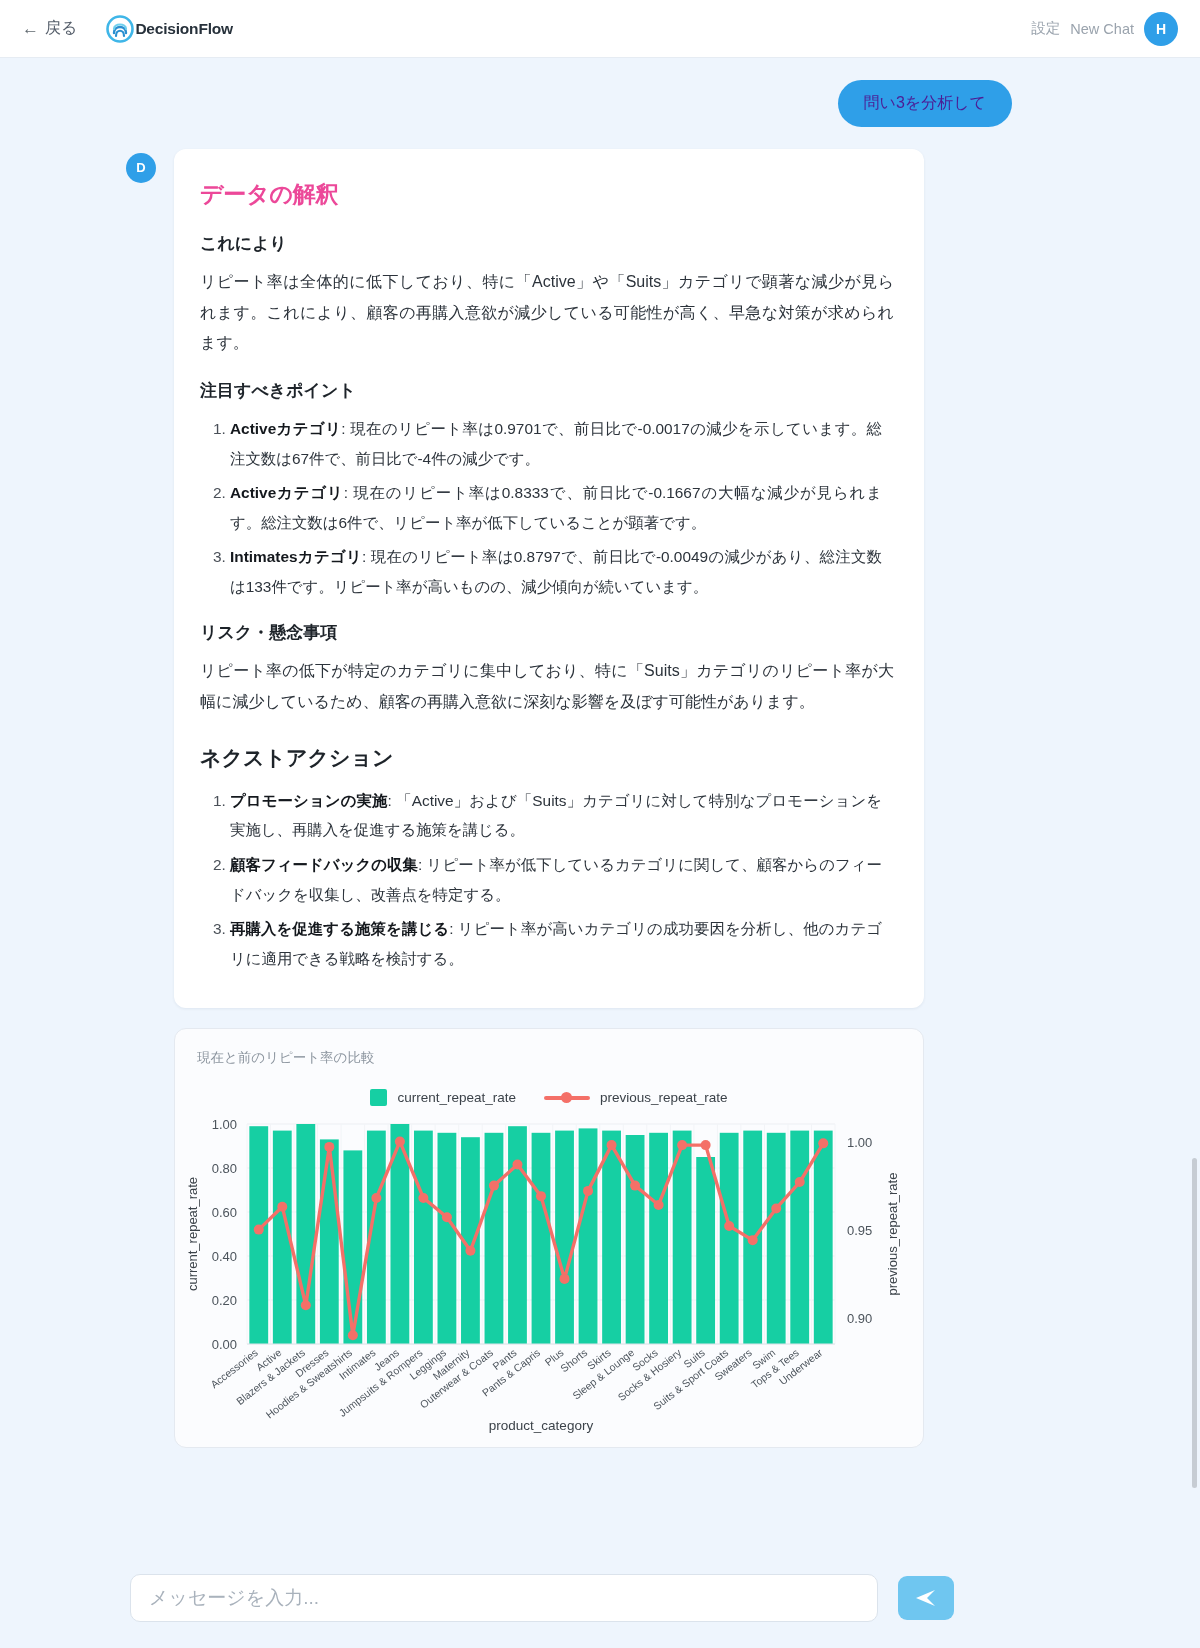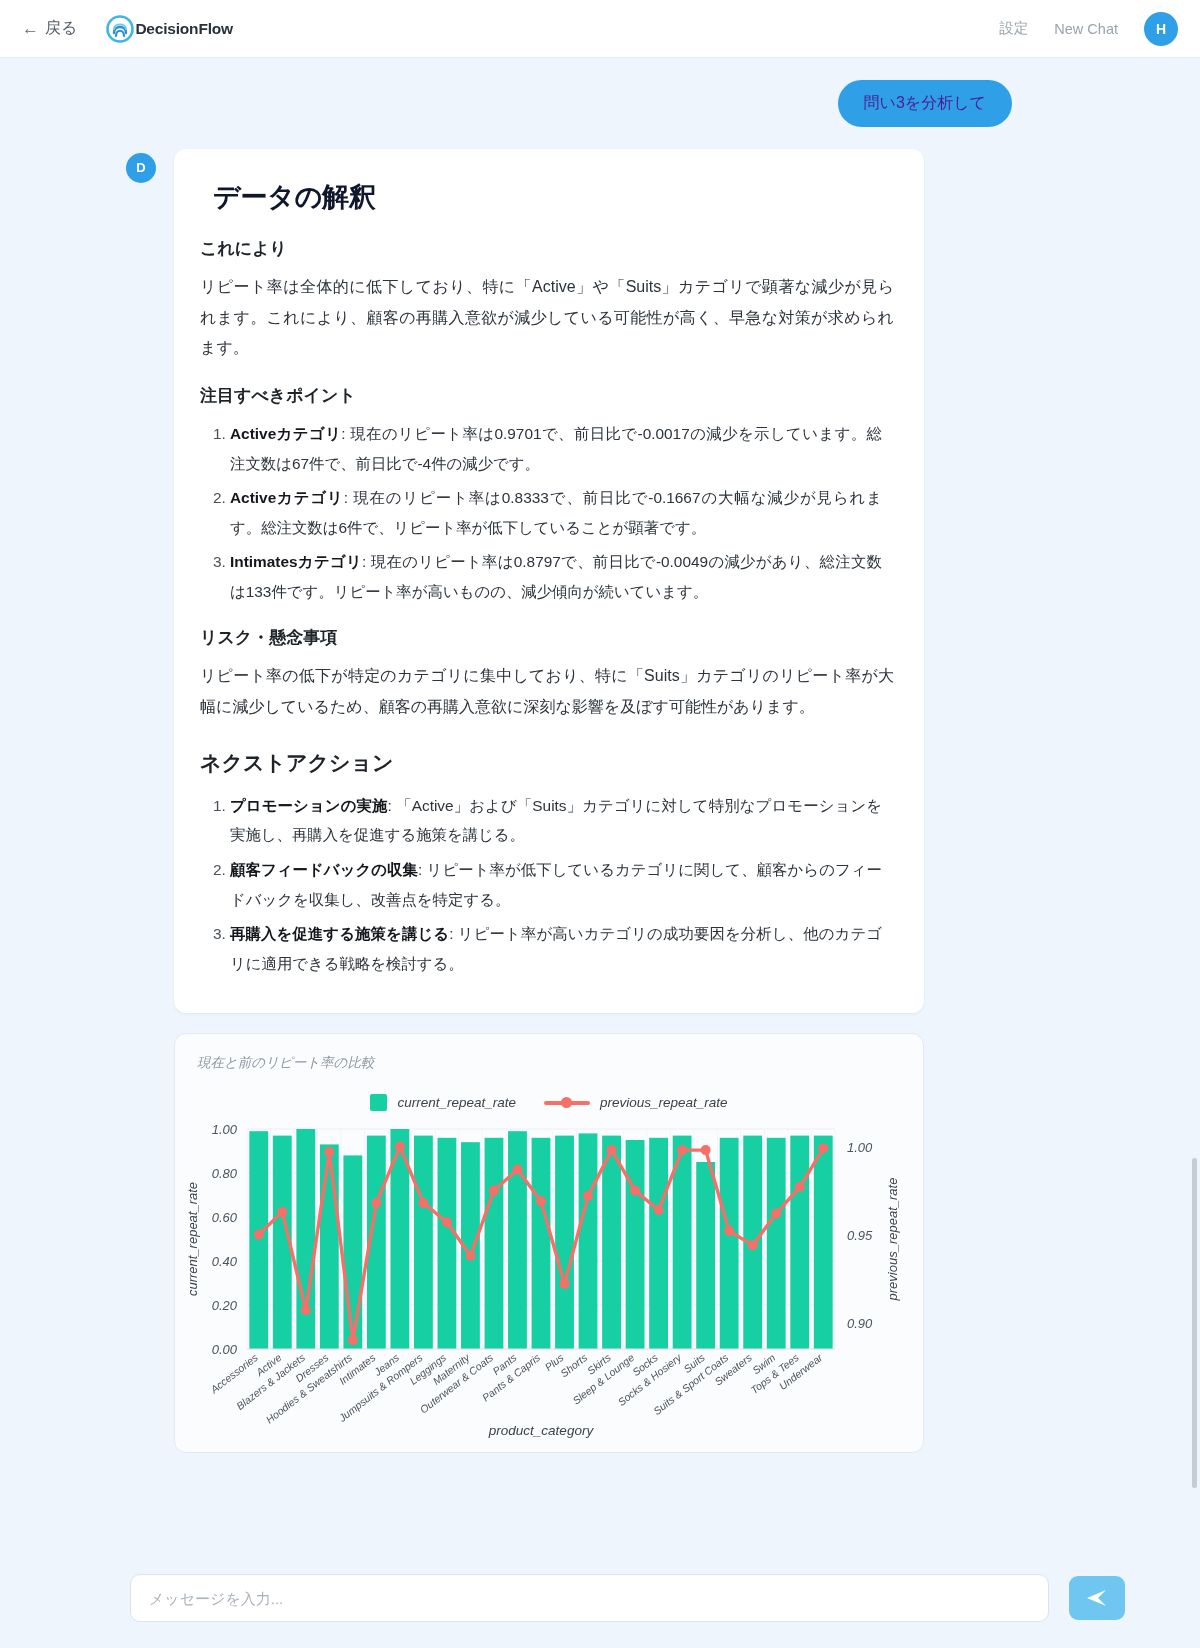--- a/index.html
+++ b/index.html
@@ -21,21 +21,21 @@
     z-index: 20;
   }
   .back-btn {
     display: flex; align-items: center; gap: 6px;
     margin-left: 22px; color: #565f6b; font-size: 16px; cursor: pointer;
   }
   .back-arrow { font-size: 17px; color: #60696f; }
   .brand { display: flex; align-items: center; margin-left: 28px; }
   .brand-logo { width: 30px; height: 30px; }
   .brand-name { font-size: 15.5px; font-weight: 700; color: #27313b; letter-spacing: -0.2px; }
-  .header-right { margin-left: auto; display: flex; align-items: center; gap: 26px; margin-right: 22px; }
+  .header-right { margin-left: auto; display: flex; align-items: center; gap: 10px; margin-right: 22px; }
   .hdr-link { font-size: 14.5px; color: #9aa3ad; cursor: pointer; }
   .avatar {
     width: 34px; height: 34px; border-radius: 50%;
     background: #2f9fe8; color: #fff; font-size: 14px; font-weight: 600;
     display: flex; align-items: center; justify-content: center;
   }
 
   
   .chat { position: absolute; top: 58px; left: 0; width: 1200px; height: 1590px; }
 
@@ -51,35 +51,35 @@
     background: #2f9fe8; color: #fff; font-size: 13px; font-weight: 600;
     display: flex; align-items: center; justify-content: center;
     margin-top: 4px; flex: 0 0 auto;
   }
   .bubble {
     margin-left: 18px; width: 750px; background: #fff;
     border-radius: 12px; padding: 30px 30px 30px 26px;
     box-shadow: 0 1px 3px rgba(20,40,70,0.07);
   }
 
-  .h1 { font-size: 27px; font-weight: 700; color: #0f172a; margin-bottom: 22px; letter-spacing: -0.2px; margin-left: 13px; }
+  .h1 { font-size: 23px; font-weight: 700; color: #ec4899; margin-bottom: 22px; letter-spacing: -0.2px; }
   .h2 { font-size: 17px; font-weight: 700; color: #1d2329; margin: 20px 0 12px; }
   .h2.first { margin-top: 0; }
   .h1b { font-size: 21px; font-weight: 700; color: #1d2329; margin: 26px 0 14px; }
   .para { font-size: 16px; line-height: 1.92; color: #2c333b; text-align: justify; }
   ol { margin: 0 12px 0 4px; padding-left: 26px; }
   ol li { font-size: 15.4px; line-height: 1.92; color: #2c333b; margin-bottom: 5px; text-align: justify; }
   ol li::marker { color: #4a5058; }
   .b { font-weight: 700; color: #14181d; }
 
   
   .chart-card {
     margin: 20px 0 0 174px; width: 750px; height: 420px;
     background: #fbfcfe; border: 1px solid #e4e9f0; border-radius: 12px;
-    overflow: hidden; position: relative; font-style: italic;
+    overflow: hidden; position: relative;
   }
   .chart-title { font-size: 13.5px; color: #8b949e; padding: 20px 0 0 22px; }
 
   .legend { display: flex; align-items: center; justify-content: center; gap: 28px; margin-top: 22px; }
   .lg-item { display: flex; align-items: center; gap: 10px; }
   .lg-swatch { width: 17px; height: 17px; background: #16cfa3; border-radius: 2px; }
   .lg-line { width: 46px; height: 17px; position: relative; }
   .lg-line::before {
     content: ""; position: absolute; top: 7px; left: 0; width: 46px; height: 3.5px;
     background: #f47068; border-radius: 2px;
@@ -93,22 +93,22 @@
   .plot-wrap { position: relative; width: 750px; height: 330px; }
   svg.plot { display: block; }
 
   
   .composer {
     position: absolute; left: 0; bottom: 0; width: 1200px; height: 100px;
     background: #eef5fd; display: flex; align-items: center;
     padding: 0 0 0 130px; z-index: 15;
   }
   .msg-input {
-    width: 919px; height: 48px; border: 1px solid #dbe3ec; border-radius: 10px;
-    background: #fff; padding: 0 18px; font-size: 15px; color: #2c333b;
+    width: 748px; height: 48px; border: 1px solid #dbe3ec; border-radius: 10px;
+    background: #fff; padding: 0 18px; font-size: 19px; color: #2c333b;
     font-family: "Liberation Sans", sans-serif; outline: none;
   }
   .msg-input::placeholder { color: #a9b2bc; }
   .send-btn {
     width: 56px; height: 44px; margin-left: 20px; border: none; border-radius: 9px;
     background: #6fc6f0; display: flex; align-items: center; justify-content: center;
     cursor: pointer;
   }
 
   

